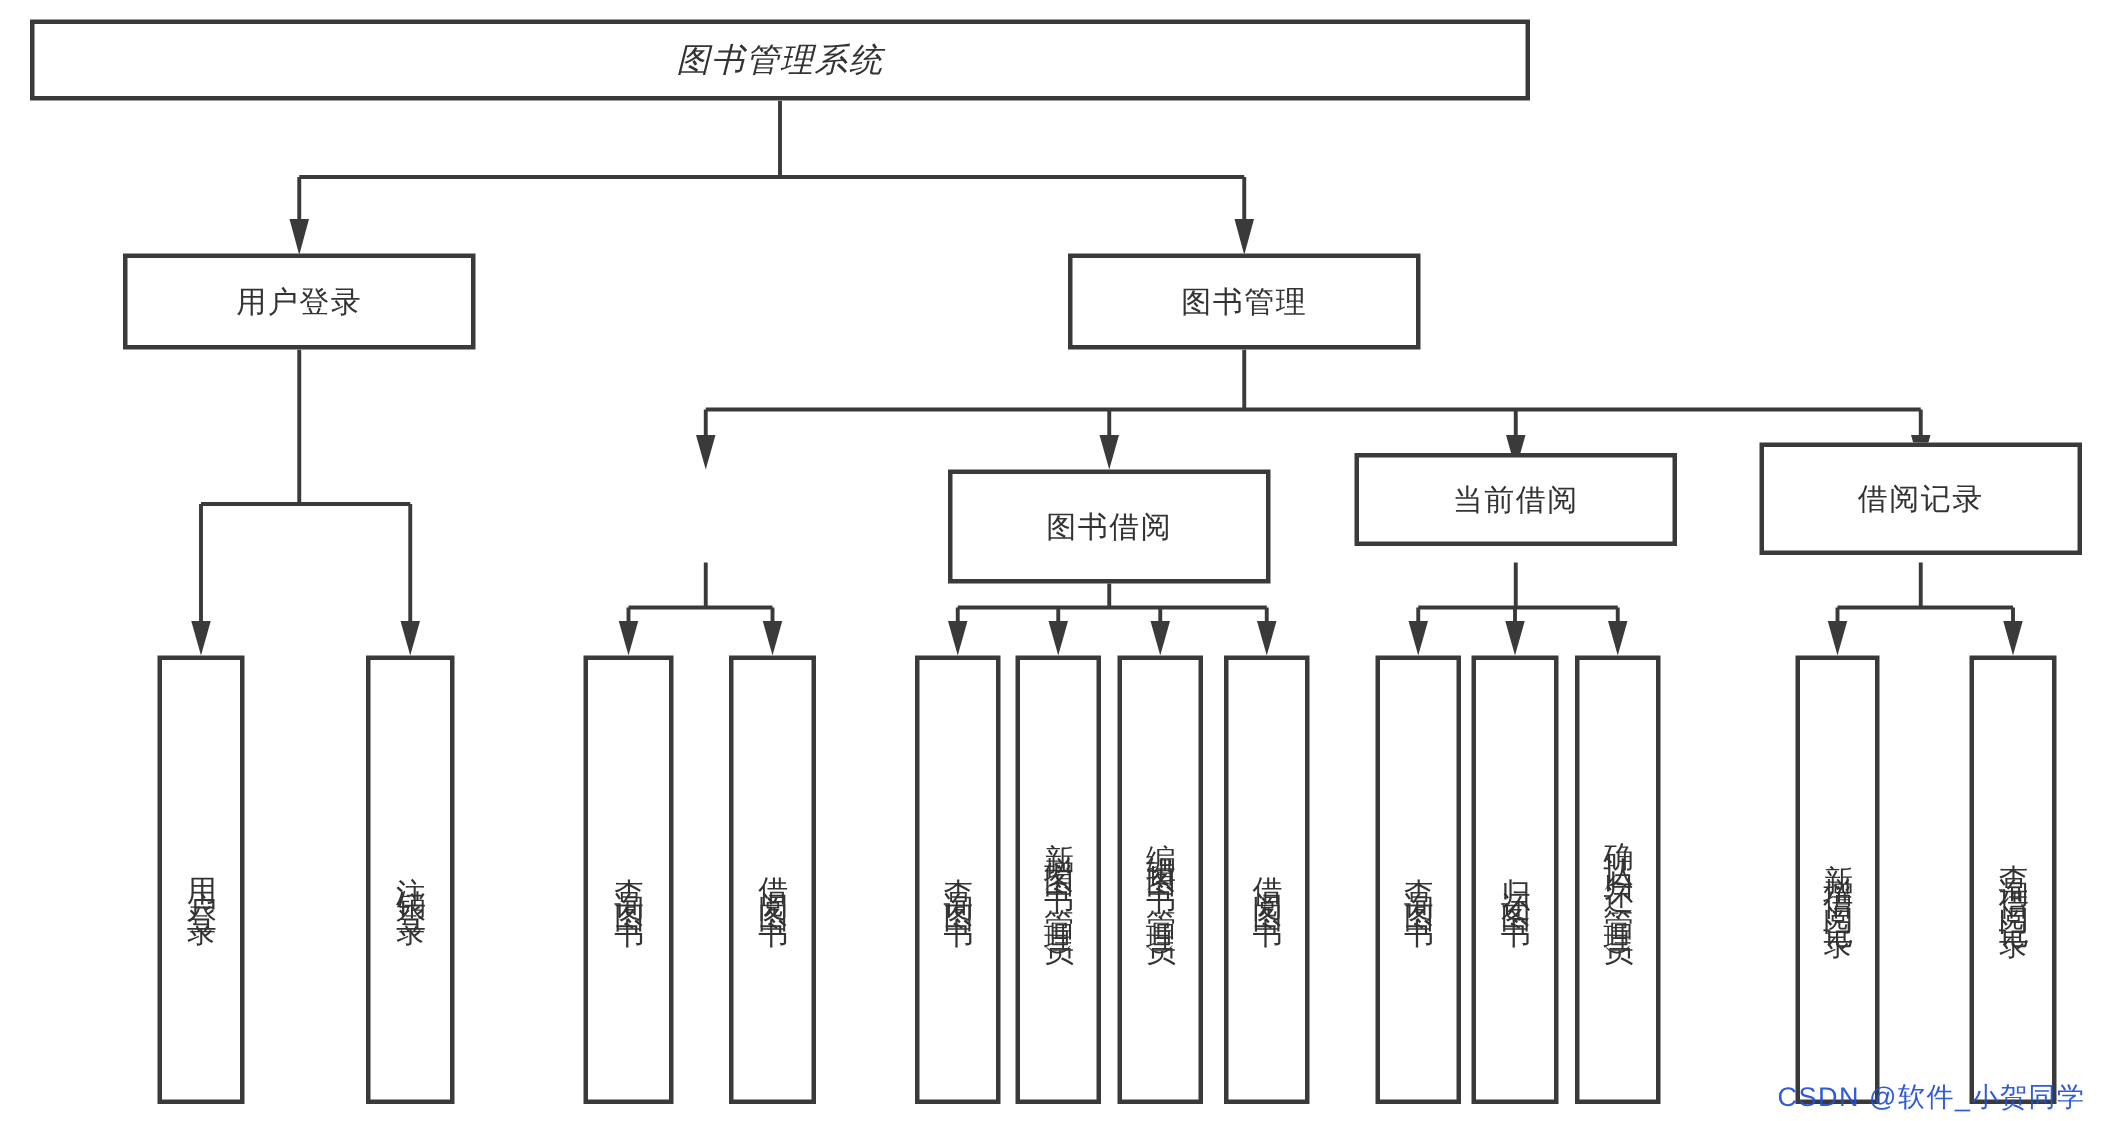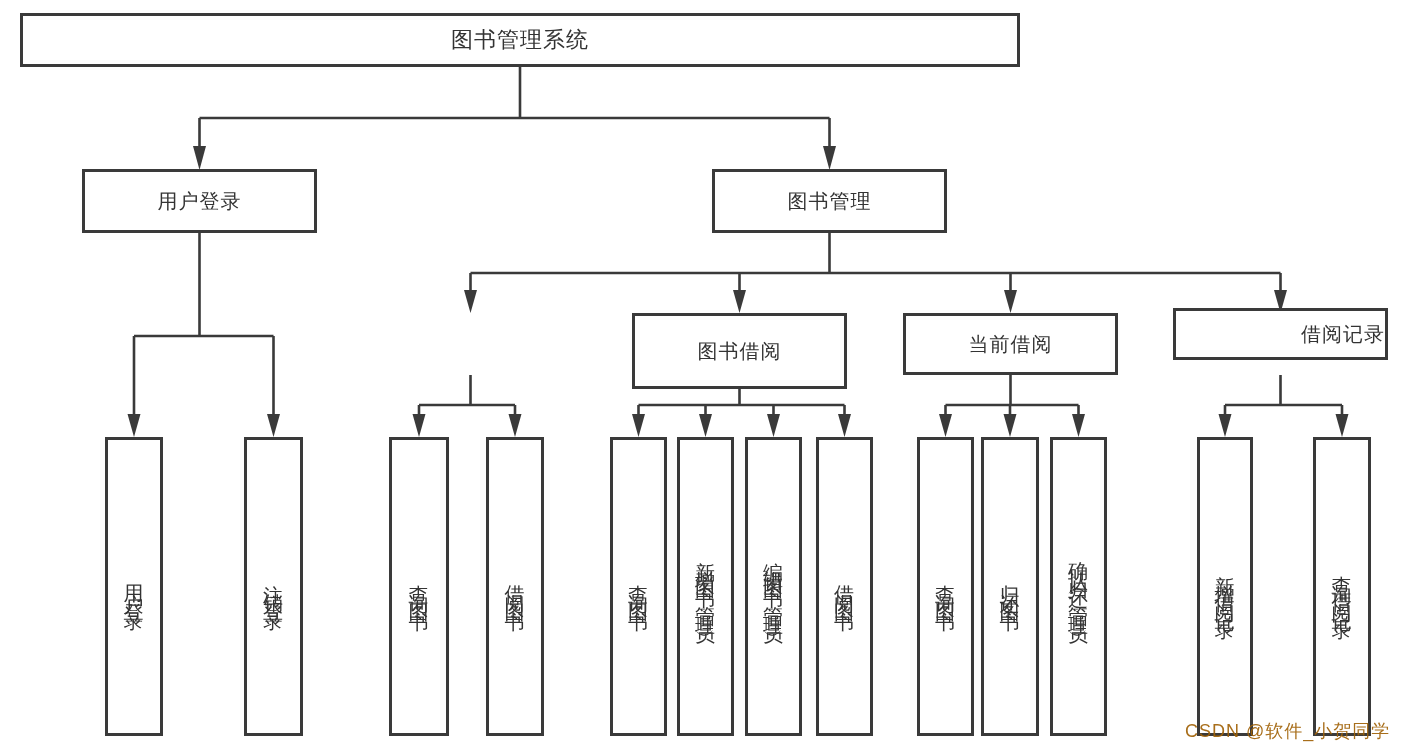--- a/index.html
+++ b/index.html
@@ -37,21 +37,21 @@
     letter-spacing: 9px;
     line-height: 1;
     white-space: nowrap;
   }
   .watermark {
     position: absolute;
     left: 1185px;
     top: 719px;
     font-size: 18px;
     letter-spacing: 1px;
-    color: #a16207;
+    color: #1d4ed8;
     opacity: 0.92;
     z-index: 10;
     white-space: nowrap;
   }
 </style>
 </head>
 <body>
 
 <div id="canvas">
 
@@ -98,38 +98,38 @@
       <polygon points="1072,414 1085,414 1078.5,437"></polygon>
     </g>
 
     <g>
       <path d="M1280.5 375 V405 M1225 405 H1342 M1225 405 V420 M1342 405 V420"></path>
       <polygon points="1218.5,414 1231.5,414 1225,437"></polygon>
       <polygon points="1335.5,414 1348.5,414 1342,437"></polygon>
     </g>
   </svg>
 
-  <div class="box box-root" style="left:20px; top:13px; width:1000px; height:54px;">
+  <div class="box box-root" style="left:20px; top:13px; width:1000px; height:54px;font-style:italic;">
     <span>图书管理系统</span>
   </div>
 
   <div class="box box-h" style="left:82px; top:169px; width:235px; height:64px;">
     <span>用户登录</span>
   </div>
   <div class="box box-h" style="left:712px; top:169px; width:235px; height:64px;">
     <span>图书管理</span>
   </div>
 
   <div class="box box-h" style="left:632px; top:313px; width:215px; height:76px;">
     <span>图书借阅</span>
   </div>
-  <div class="box box-h" style="left:903px; top:313px; width:215px; height:62px;">
+  <div class="box box-h" style="left:903px; top:302px; width:215px; height:62px;">
     <span>当前借阅</span>
   </div>
-  <div class="box box-h" style="left:1173px; top:308px; width:215px; height:52px;justify-content:flex-end;">
+  <div class="box box-h" style="left:1173px; top:295px; width:215px; height:75px;">
     <span>借阅记录</span>
   </div>
 
   <div class="box leaf" style="left:105px; top:437px; width:58px; height:299px;">
     <span>用户登录</span>
   </div>
   <div class="box leaf" style="left:244px; top:437px; width:59px; height:299px;">
     <span>注销登录</span>
   </div>
 

